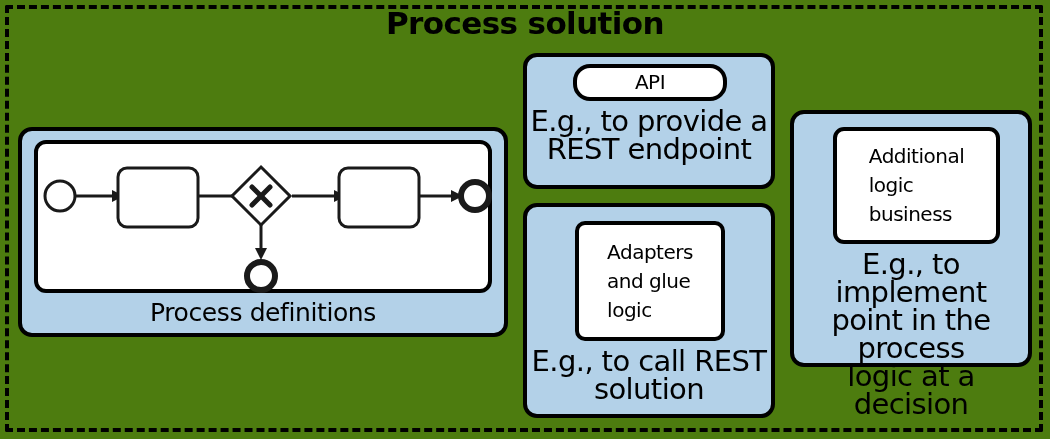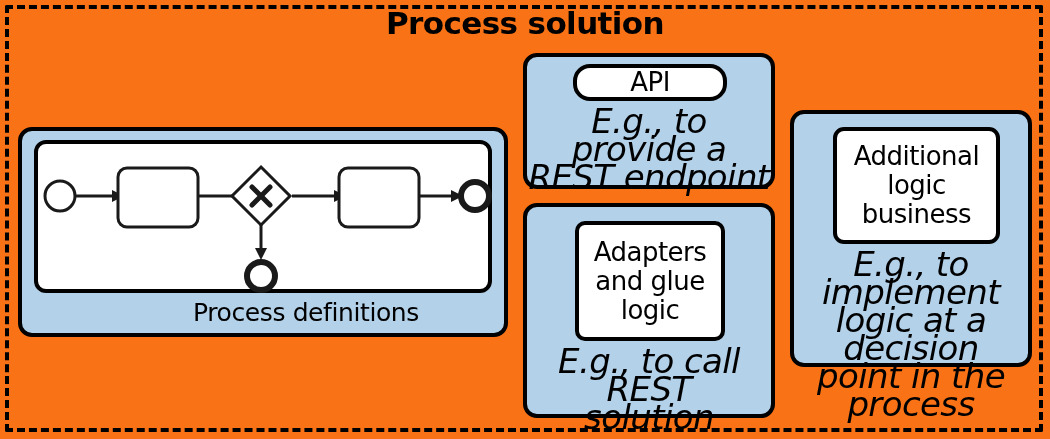--- a/index.html
+++ b/index.html
@@ -7,21 +7,21 @@
     padding: 0;
     background: #ffffff;
   }
   body {
     font-family: "Liberation Sans", sans-serif;
   }
   #canvas {
     position: relative;
     width: 1050px;
     height: 439px;
-    background: #f97316;
+    background: #4d7c0f;
     overflow: hidden;
   }
 
   
   .outer-dashed {
     position: absolute;
     left: 5px;
     top: 5px;
     width: 1038px;
     height: 427px;
@@ -57,34 +57,33 @@
 
   
   .white-card {
     position: absolute;
     box-sizing: border-box;
     background: #ffffff;
     border: 4px solid #000000;
     display: flex;
     align-items: center;
     justify-content: center;
-    text-align: center;
-    color: #000000;
-    font-family: "DejaVu Sans", sans-serif;
-    font-size: 26px;
+    text-align: left;
+    color: #000000;
+    font-family: "DejaVu Sans", sans-serif;
+    font-size: 20px;
     line-height: 29px;
     letter-spacing: -0.5px;
   }
 
   .caption {
     position: absolute;
     text-align: center;
     font-family: "DejaVu Sans", sans-serif;
-    font-style: italic;
-    font-size: 34px;
+    font-size: 29px;
     line-height: 28px;
     letter-spacing: -0.6px;
     color: #000000;
   }
 
   
   #process-panel {
     left: 18px;
     top: 127px;
     width: 490px;
@@ -105,21 +104,20 @@
     position: absolute;
     left: 18px;
     top: 298px;
     width: 490px;
     text-align: center;
     font-family: "DejaVu Sans", sans-serif;
     font-size: 25px;
     letter-spacing: -0.4px;
     color: #000000;
     line-height: 30px;
-    padding-left: 43px;
   }
 
   
   .bpmn-svg {
     position: absolute;
     left: 34px;
     top: 140px;
     width: 458px;
     height: 153px;
   }
@@ -214,17 +212,17 @@
   <div class="blue-panel" id="logic-panel"></div>
   <div class="white-card" id="logic-card">
     <div>
       <div>Additional</div>
       <div>logic</div>
       <div>business</div>
     </div>
   </div>
   <div class="caption" id="logic-caption">
     <div>E.g., to implement</div>
+    <div>point in the process</div>
     <div>logic at a decision</div>
-    <div>point in the process</div>
   </div>
 
 </div>
 
 </body></html>

